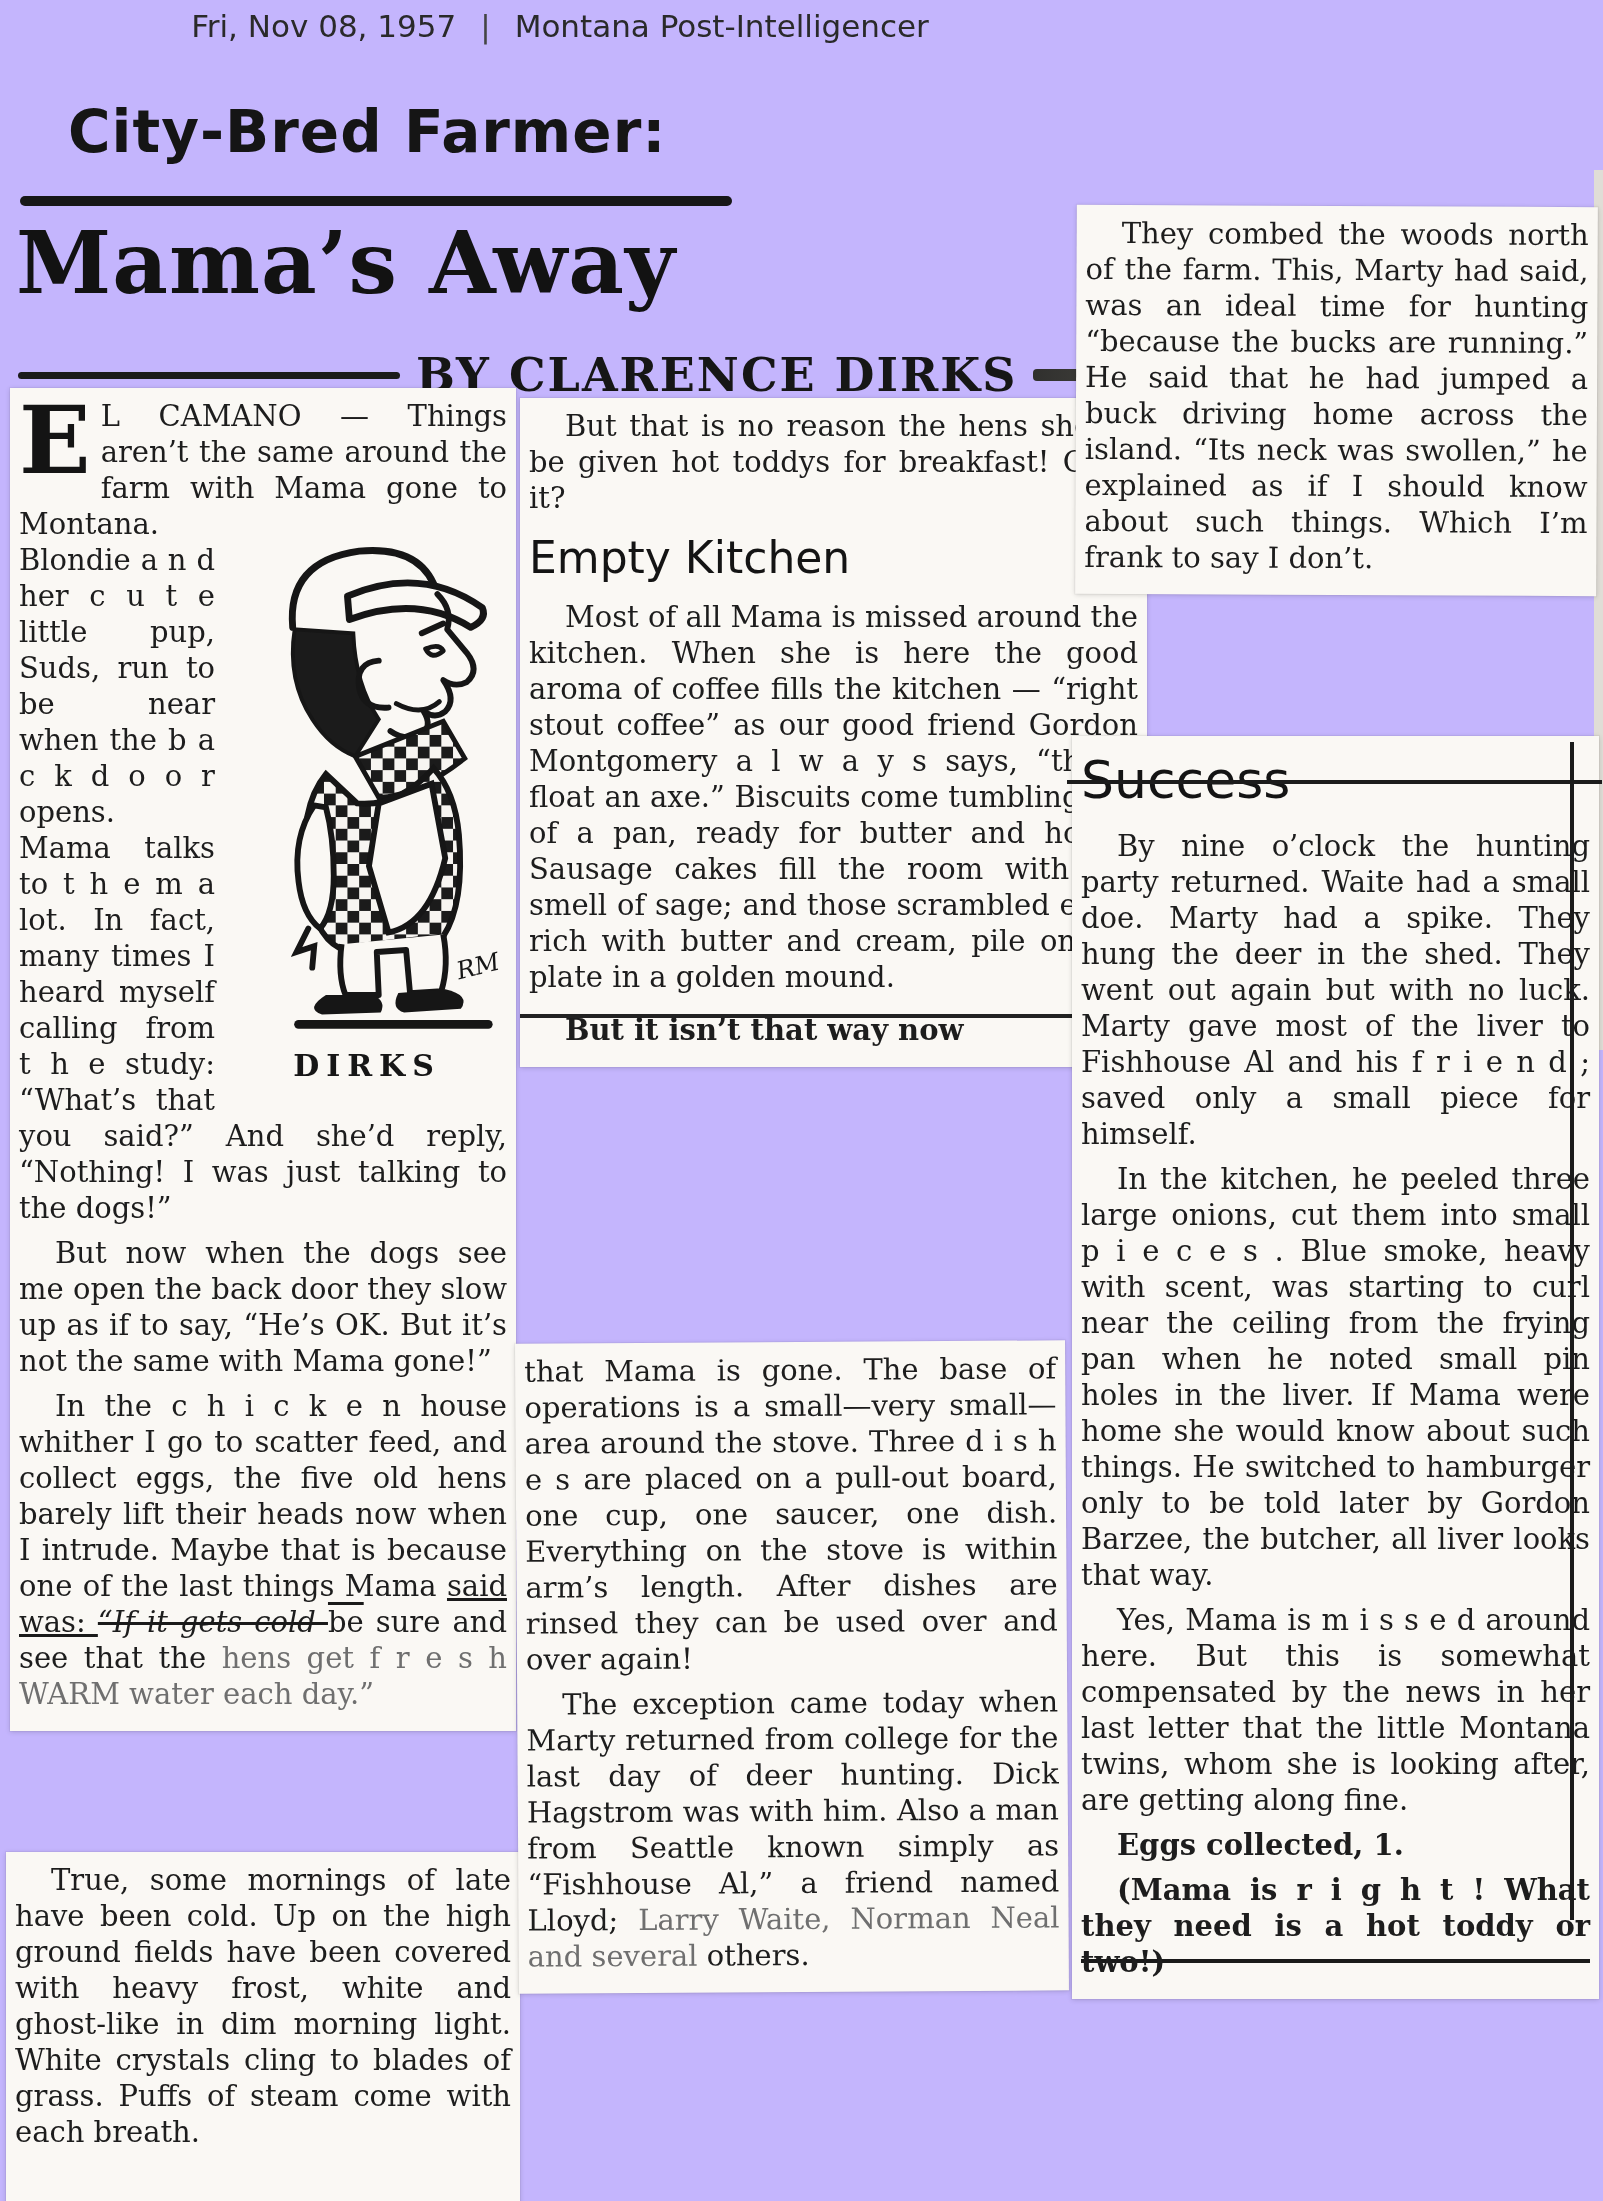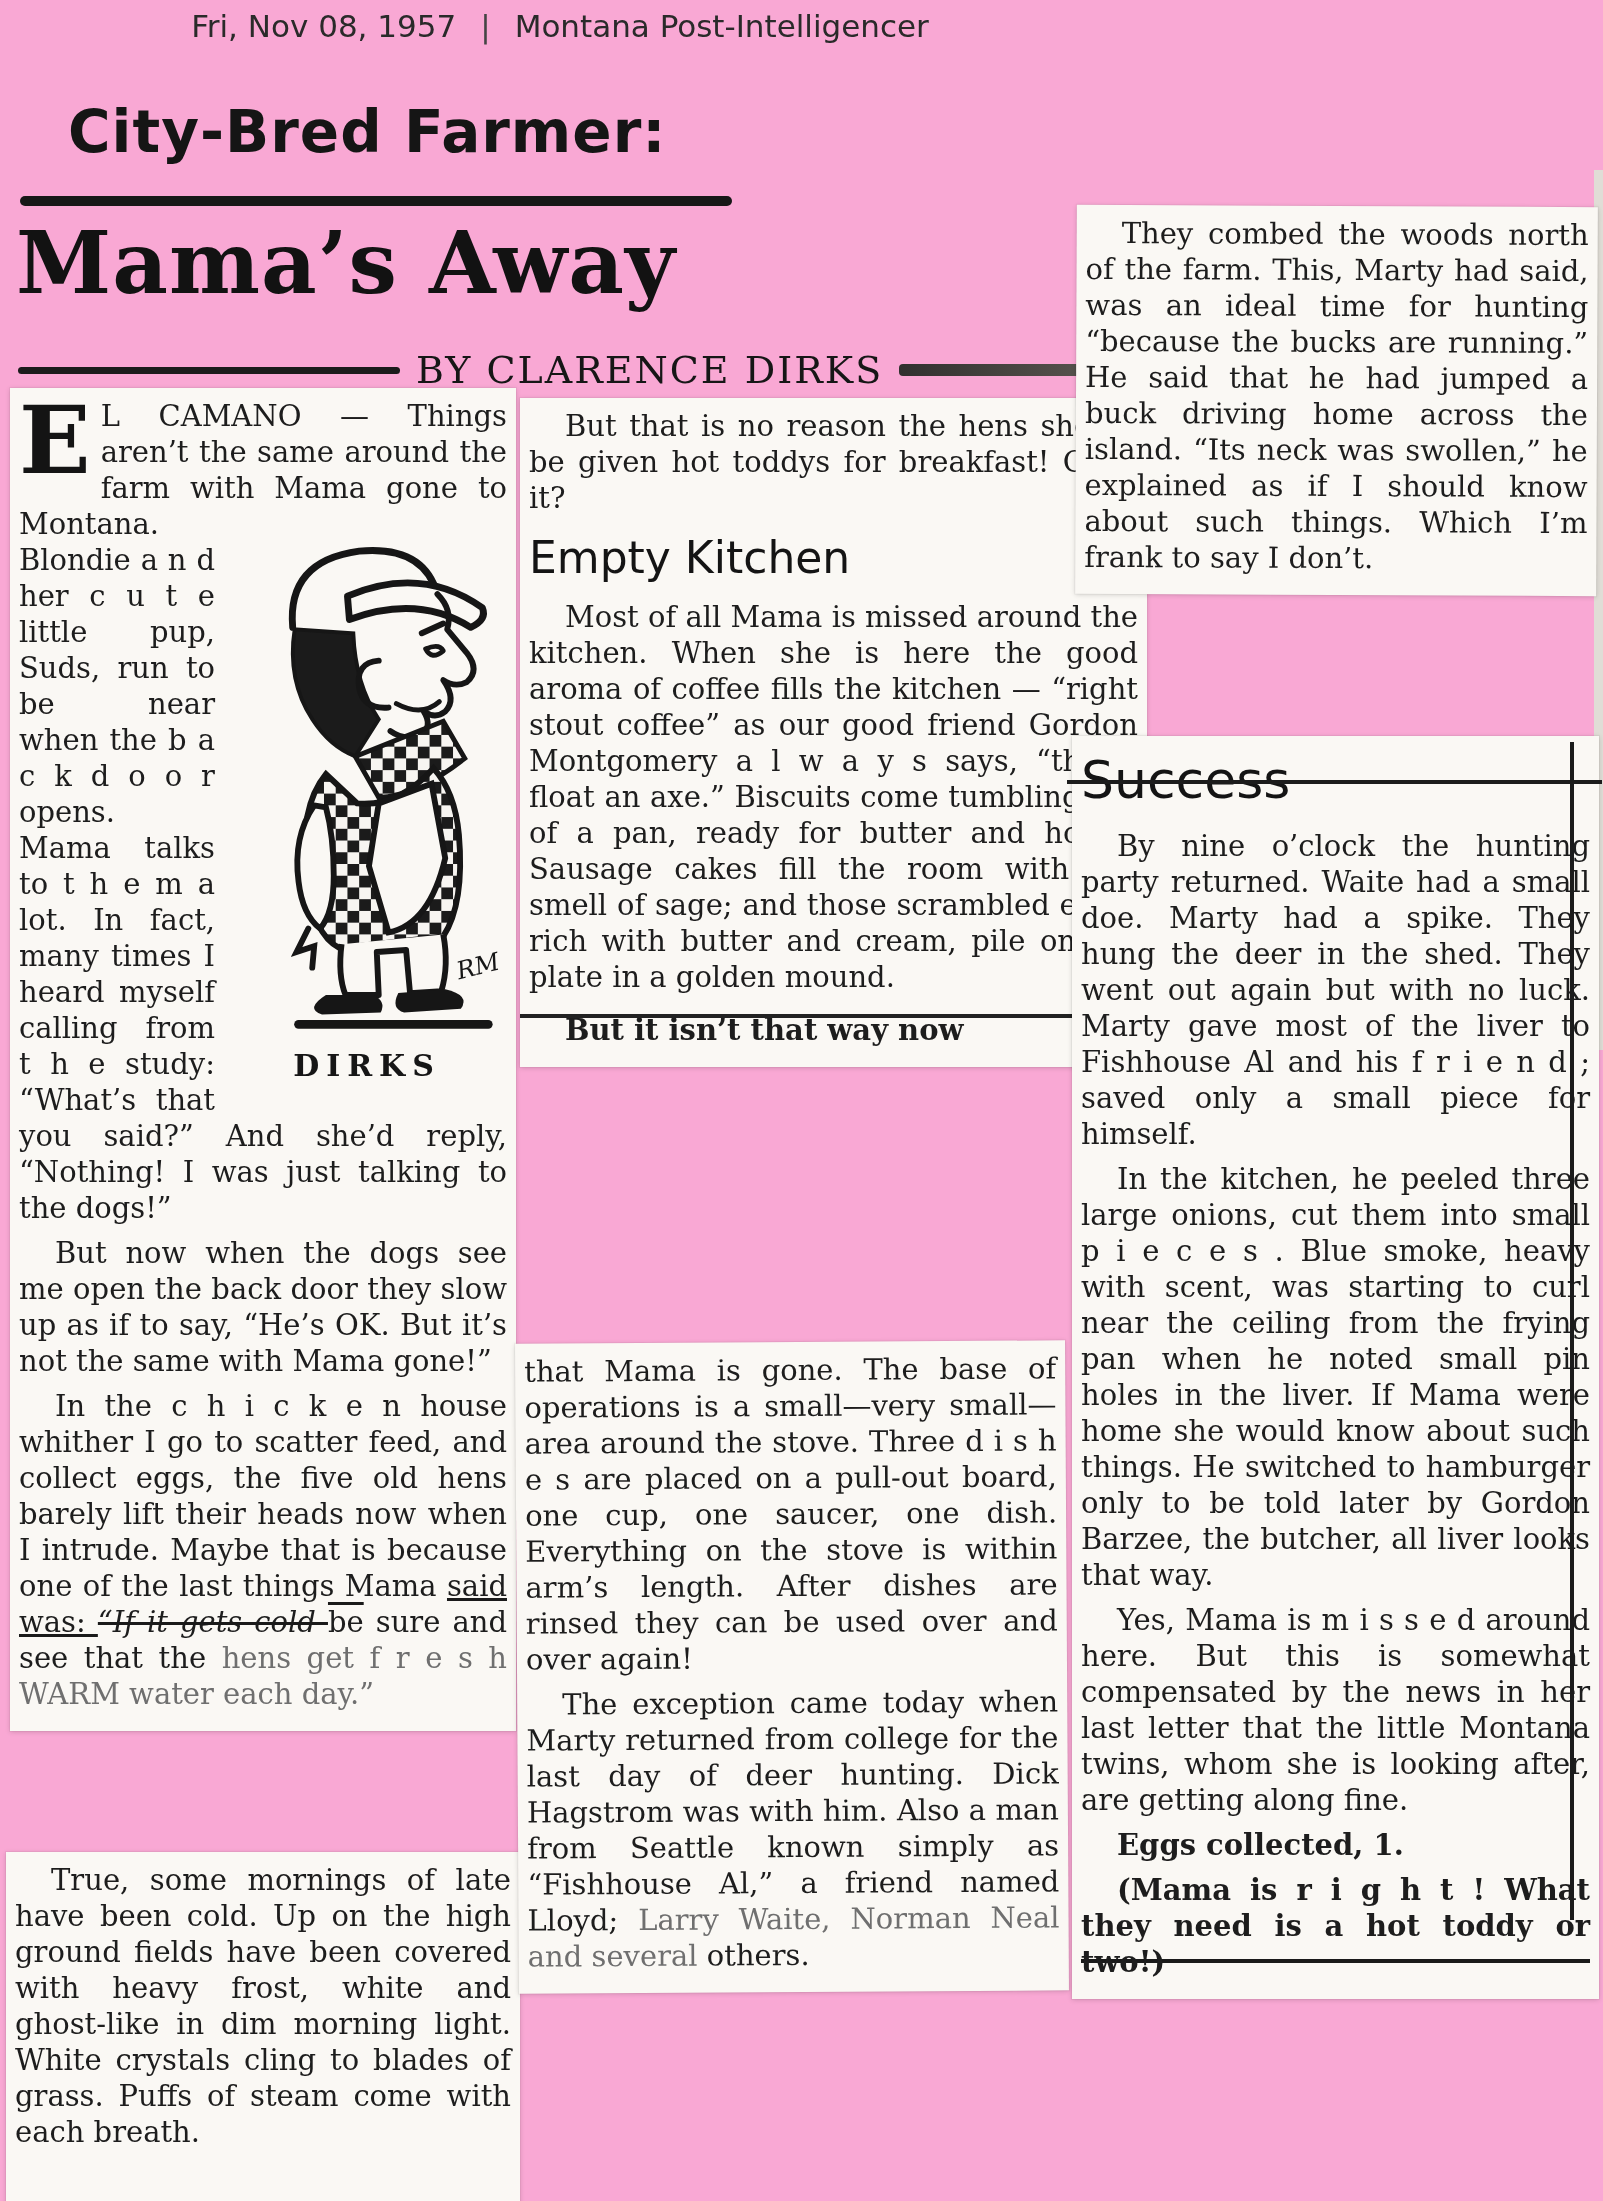--- a/index.html
+++ b/index.html
@@ -1,18 +1,18 @@
 <!DOCTYPE html>
 <html><head>
 <meta charset="utf-8">
 <style>
   html,body{margin:0;padding:0;background:#dddad4;}
   #canvas{
     position:relative;width:1603px;height:2201px;margin:0 auto;
-    background:#f9a8d4;color:#1d1d1d;overflow:hidden;
+    background:#c4b5fd;color:#1d1d1d;overflow:hidden;
     font-family:"DejaVu Serif","Liberation Serif",serif;
   }
   
   .page-header{
     position:absolute;top:8px;left:0;width:1120px;
     display:flex;justify-content:center;align-items:baseline;gap:24px;
     font-family:"DejaVu Sans","Liberation Sans",sans-serif;
     font-size:31px;color:#2a2a2a;
   }
   .page-header .divider{color:#444;}
@@ -25,21 +25,21 @@
   .kicker-rule{position:absolute;left:20px;top:196px;width:712px;height:10px;background:#171717;border-radius:5px;}
   .headline{
     position:absolute;left:16px;top:212px;
     font-size:86px;font-weight:bold;letter-spacing:1px;color:#121212;
     font-family:"DejaVu Serif","Liberation Serif",serif;
   }
   .byline-row{position:absolute;left:18px;top:348px;display:flex;align-items:center;gap:16px;}
   .byline-rule{height:8px;background:#1b1b1b;border-radius:4px;}
   .byline-rule.left{width:382px;height:7px;}
   .byline-rule.right{width:205px;height:12px;background:linear-gradient(90deg,#30302e,#5a5650);}
-  .byline{font-size:38px;font-weight:normal;letter-spacing:2px;color:#161616;}
+  .byline{font-size:46px;font-weight:bold;letter-spacing:2px;color:#161616;}
   
   .clip{
     position:absolute;background:#faf8f4;
     box-shadow:0 1px 5px rgba(0,0,0,.16),0 0 0 1px rgba(0,0,0,.035);
     padding:10px 9px;box-sizing:border-box;
   }
   .clip p{
     font-size:29px;line-height:36px;text-align:justify;
     margin:0 0 9px;text-indent:36px;color:#1d1d1d;
   }

